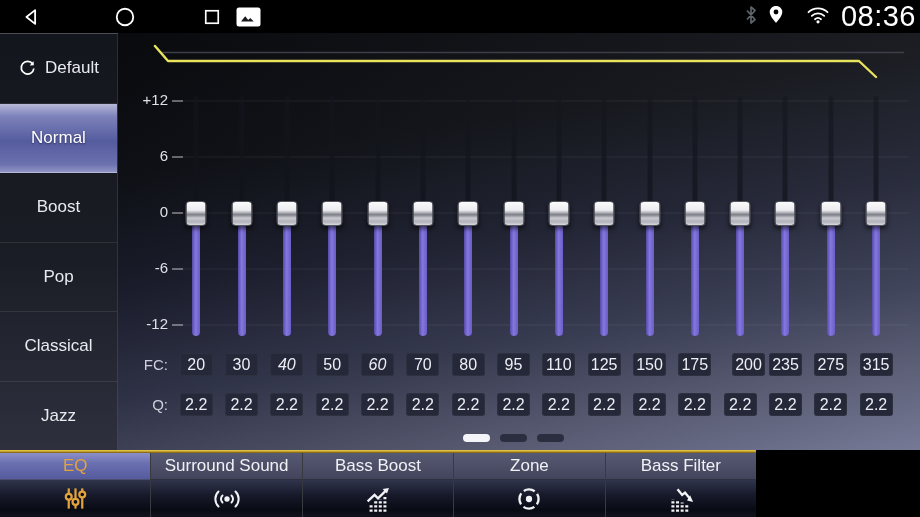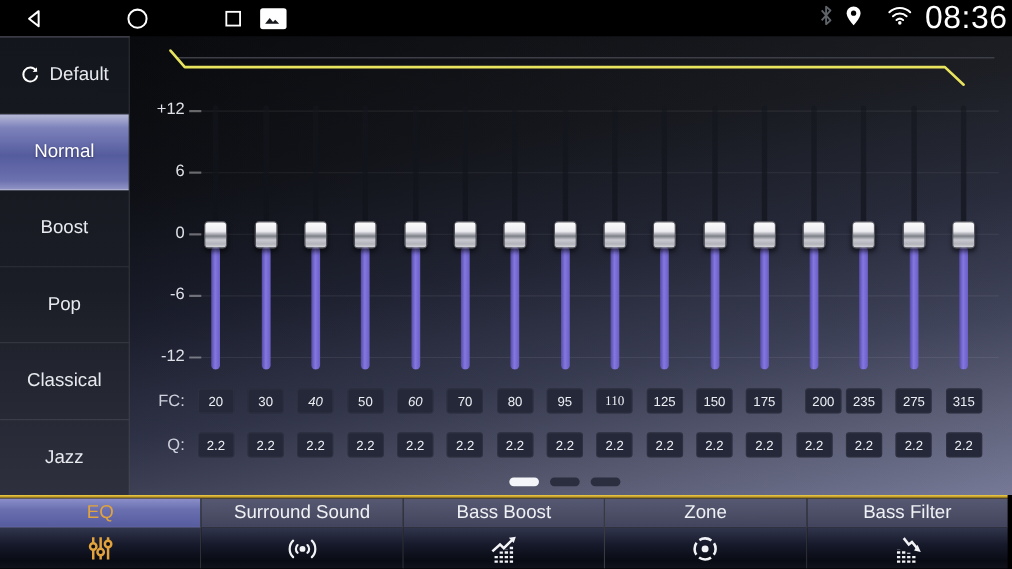--- a/index.html
+++ b/index.html
@@ -44,29 +44,29 @@
     background:linear-gradient(180deg, rgba(20,22,30,0.55), rgba(14,16,24,0.9)); border-radius:3px; }
   .fill { position:absolute; left:50%; transform:translateX(-50%); width:8px;
     background:linear-gradient(to right, #564aa8, #8478e0 45%, #6a5ec6); border-radius:4px; }
   .handle { position:absolute; left:50%; transform:translateX(-50%); width:21px; height:25px;
     border-radius:4px; border:1px solid #55565e; cursor:grab;
     background:linear-gradient(180deg, #fbfbfc 0%, #ececf0 36%, #a7a8b0 48%, #7e8087 55%, #c9cad1 70%, #b2b3ba 86%, #d8d9de 100%);
     box-shadow:0 3px 4px rgba(0,0,0,0.55); }
 
   .row-label { position:absolute; left:0; width:50px; text-align:right; color:#ced0dc; font-size:15px; }
   .vbox { position:absolute; width:33px; height:23px; background:#252838; border-radius:3px;
-    color:#eceef4; font-size:12px; display:flex; align-items:center; justify-content:center; cursor:pointer;
+    color:#eceef4; font-size:16px; display:flex; align-items:center; justify-content:center; cursor:pointer;
     box-shadow:inset 0 0 0 1px rgba(255,255,255,0.04); }
 
   .pager { position:absolute; display:flex; gap:10px; }
   .pill { width:27px; height:8px; border-radius:4px; background:#2b2e3f; cursor:pointer; }
   .pill.active { background:#f4f5f8; }
 
   
-  .tab-bar { position:absolute; left:0; bottom:0; width:916px; height:67px; display:flex; }
+  .tab-bar { position:absolute; left:0; bottom:0; width:756px; height:67px; display:flex; }
   .tab-bar::before { content:""; position:absolute; left:0; top:0; width:100%; height:3px;
     background:linear-gradient(180deg, #ecd04c 0%, #caa52f 45%, #6e5614 100%); z-index:3; }
   .tab { flex:1; display:flex; flex-direction:column; cursor:pointer; position:relative; }
   .tab + .tab { border-left:1px solid rgba(175,180,200,0.32); }
   .tab-label { height:27px; margin-top:3px; display:flex; align-items:center; justify-content:center;
     font-size:17px; color:#f0f1f5;
     background:linear-gradient(180deg, #565972 0%, #4a4d64 60%, #41445c 100%);
     border-bottom:1px solid rgba(0,0,0,0.45); }
   .tab-icon { flex:1; display:flex; align-items:center; justify-content:center; color:#f2f3f6;
     background:linear-gradient(180deg, #31354c 0%, #171a2b 40%, #090b14 80%, #10121c 100%); }
@@ -267,21 +267,21 @@
       <div class="row-label" style="top: 363px;">Q:</div>
       <div id="fc-row">
           <div class="vbox" style="left: 61.7px; top: 320px;">20</div>
           <div class="vbox" style="left: 107.03px; top: 320px;">30</div>
           <div class="vbox" style="left: 152.36px; top: 320px; font-style: italic;">40</div>
           <div class="vbox" style="left: 197.69px; top: 320px;">50</div>
           <div class="vbox" style="left: 243.02px; top: 320px; font-style: italic;">60</div>
           <div class="vbox" style="left: 288.35px; top: 320px;">70</div>
           <div class="vbox" style="left: 333.68px; top: 320px;">80</div>
           <div class="vbox" style="left: 379.01px; top: 320px;">95</div>
-          <div class="vbox" style="left: 424.34px; top: 320px; font-family: Liberation Serif, serif;">110</div>
+          <div class="vbox" style="left: 424.34px; top: 320px;">110</div>
           <div class="vbox" style="left: 469.67px; top: 320px;">125</div>
           <div class="vbox" style="left: 515px; top: 320px;">150</div>
           <div class="vbox" style="left: 560.33px; top: 320px;">175</div>
           <div class="vbox" style="left: 614px; top: 320px;">200</div>
           <div class="vbox" style="left: 650.99px; top: 320px;">235</div>
           <div class="vbox" style="left: 696.32px; top: 320px;">275</div>
           <div class="vbox" style="left: 741.65px; top: 320px;">315</div>
         </div>
       <div id="q-row">
           <div class="vbox" style="left: 61.7px; top: 360px;">2.2</div>

